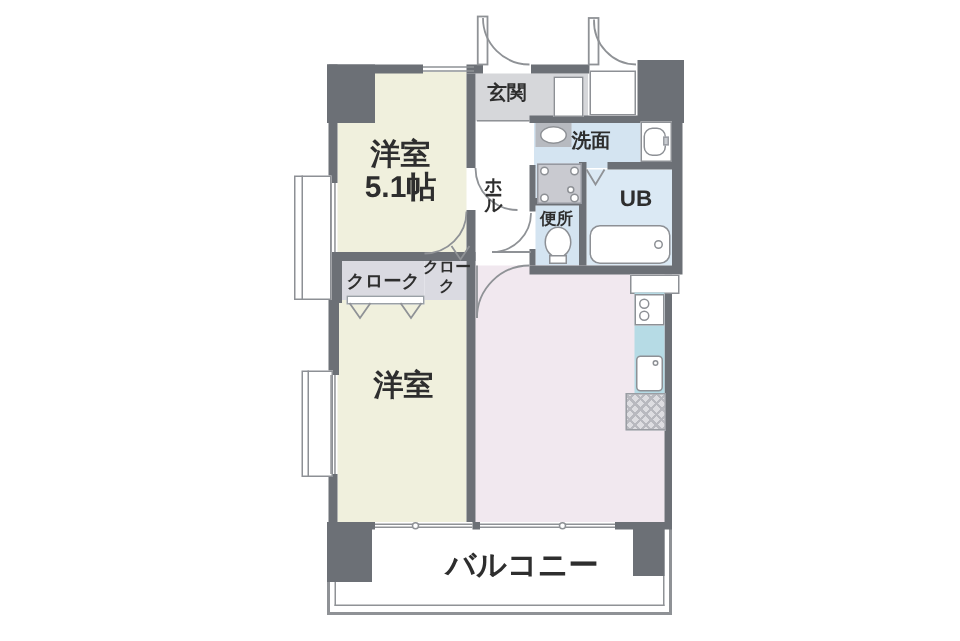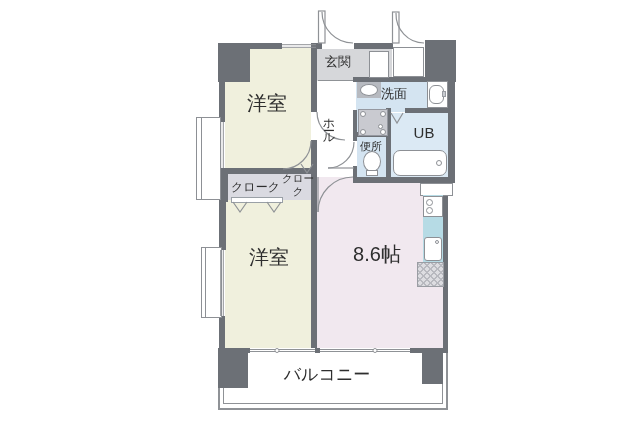--- a/index.html
+++ b/index.html
@@ -2,21 +2,21 @@
 <html><head>
 <meta charset="utf-8">
 <style>
   html,body{margin:0;padding:0;background:#ffffff;}
   .canvas{position:relative;width:640px;height:427px;background:#ffffff;overflow:hidden;
           font-family:"Liberation Sans","DejaVu Sans",sans-serif;color:#2e2e2e;}
   .abs{position:absolute;box-sizing:border-box;}
   .wall{position:absolute;background:#6c7076;}
   .floor{position:absolute;}
   .fx{position:absolute;box-sizing:border-box;background:#fff;border:1px solid #8d9095;}
-  .lbl{position:absolute;text-align:center;white-space:normal;line-height:1.1;}
+  .lbl{position:absolute;text-align:center;white-space:normal;line-height:1.1;font-weight:bold;}
   .cream{background:#f0f0dd;}
   .pink{background:#f1e8ef;}
   .gray{background:#d6d7da;}
   .closet{background:#dadae1;}
   .blue{background:#d4e4f1;}
   .blue2{background:#dbe9f4;}
   .counter{background:#b6dbe5;}
   .circle{border-radius:50%;}
   .hatch{background:
      repeating-linear-gradient(45deg,#b8b9bf 0 1.5px,rgba(0,0,0,0) 1.5px 5px),
@@ -144,29 +144,29 @@
       <path d="M320 349.5 H410 M320 351.5 H410"></path>
       <circle cx="277" cy="350.5" r="2" fill="#ffffff"></circle>
       <circle cx="375" cy="350.5" r="2" fill="#ffffff"></circle>
 
       <path d="M318 80.5 H353"></path>
     </g>
   </svg>
 
   <div class="lbl" style="left:221px;top:92px;width:92px;font-size:20px;line-height:22px;">
     <div>洋室</div>
+    <div>5.1帖</div>
   </div>
   <div class="lbl" style="left:221px;top:246px;width:96px;font-size:20px;line-height:23px;">
     <div>洋室</div>
   </div>
   <div class="lbl" style="left:330px;top:243px;width:94px;font-size:20px;line-height:22px;">
-    <div>8.6帖</div>
   </div>
   <div class="lbl" style="left:321px;top:55px;width:34px;font-size:13px;">玄関</div>
   <div class="lbl" style="left:320px;top:93px;width:15px;height:62px;font-size:12px;writing-mode:vertical-rl;">ホール</div>
   <div class="lbl" style="left:378px;top:87px;width:32px;font-size:13px;">洗面</div>
   <div class="lbl" style="left:409px;top:125px;width:30px;font-size:15px;">UB</div>
   <div class="lbl" style="left:355px;top:140px;width:32px;font-size:11px;">便所</div>
   <div class="lbl" style="left:228px;top:181px;width:55px;font-size:12px;">クローク</div>
   <div class="lbl" style="left:281px;top:172px;width:34px;font-size:10.5px;line-height:13px;">クローク</div>
-  <div class="lbl" style="left:252px;top:366px;width:150px;font-size:17px;">バルコニー</div>
+  <div class="lbl" style="left:273px;top:366px;width:150px;font-size:20px;">バルコニー</div>
 
 </div>
 
 </body></html>

